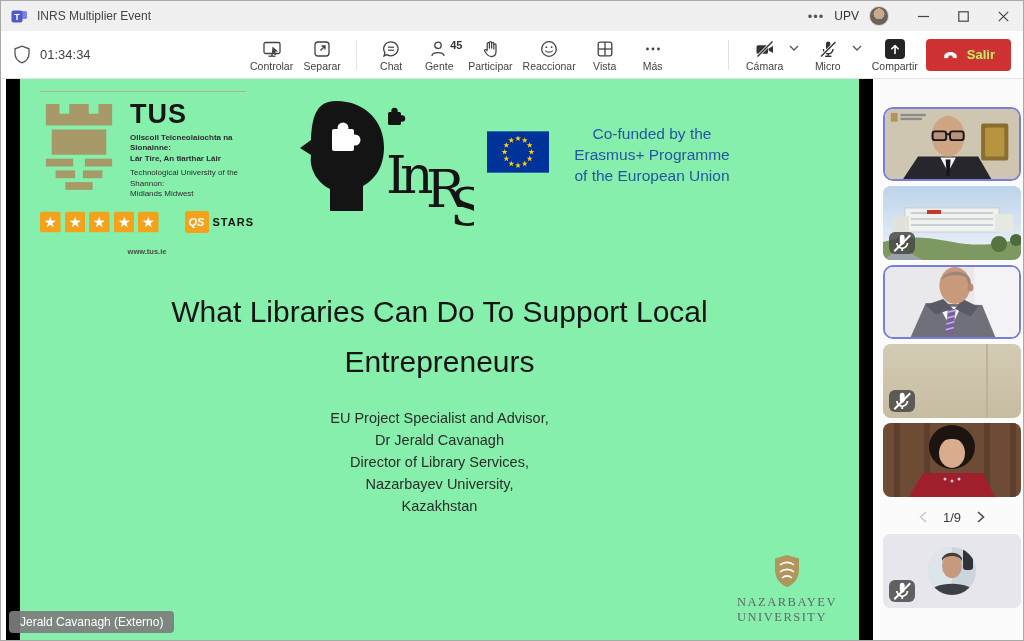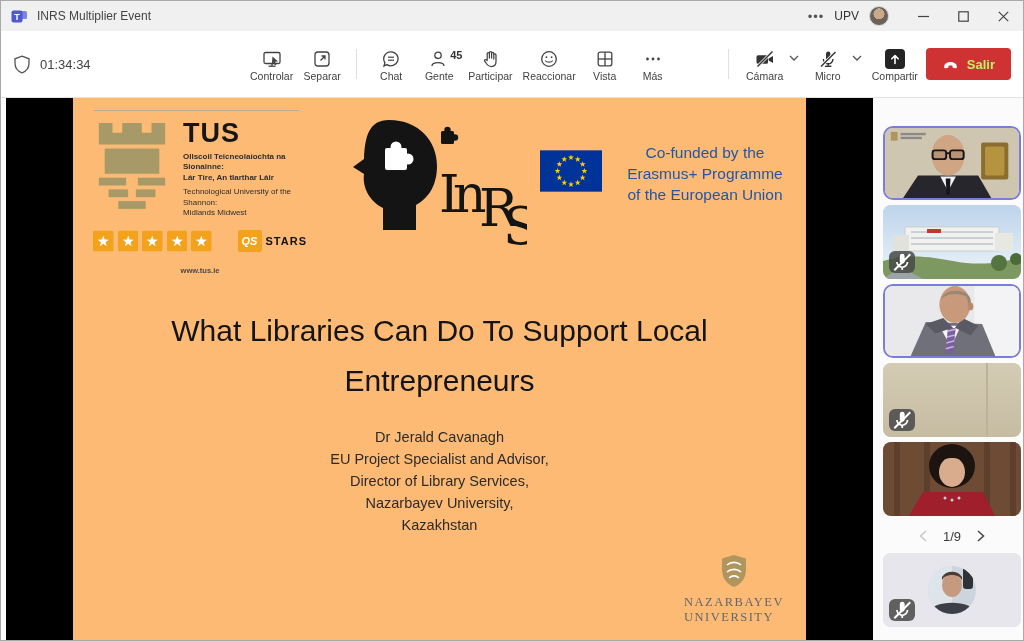--- a/index.html
+++ b/index.html
@@ -11,38 +11,38 @@
   .teams-icon { width:17px; height:17px; }
   .tb-title { font-size:12px; color:#444; margin-left:9px; }
   .tb-spacer { flex:1; }
   .tb-more { font-size:13px; color:#555; letter-spacing:1px; padding:0 10px; }
   .tb-upv { font-size:12px; color:#333; margin-right:10px; }
   .tb-avatar { width:20px; height:20px; border-radius:50%; background:radial-gradient(circle at 50% 38%, #caa98b 0 38%, #6b625a 39% 100%); border:1px solid #cfcfcf; margin-right:14px; }
   .winbtn { width:40px; height:30px; display:flex; align-items:center; justify-content:center; color:#444; font-size:13px; }
   .winbtn svg { display:block; }
 
   
-  .toolbar { height:67px; background:#fff; border-bottom:1px solid #e3e3e3; display:flex; align-items:center; padding:0 12px; flex:0 0 auto; }
+  .toolbar { height:48px; background:#fff; border-bottom:1px solid #e3e3e3; display:flex; align-items:center; padding:0 12px; flex:0 0 auto; }
   .timer-group { display:flex; align-items:center; gap:9px; width:190px; color:#424242; font-size:13px; }
   .center-group { flex:1; display:flex; align-items:center; justify-content:center; gap:2px; }
   .right-group { display:flex; align-items:center; gap:4px; }
   .tbtn { display:flex; flex-direction:column; align-items:center; gap:1px; min-width:46px; padding:2px 4px 0; color:#424242; font-size:10.5px; cursor:pointer; }
   .tbtn svg { display:block; }
   .tdivider { width:1px; height:30px; background:#e1e1e1; margin:0 9px; }
   .gente-wrap { position:relative; }
   .gente-count { position:absolute; left:21px; top:0px; font-size:11px; font-weight:700; color:#333; }
   .chev-group { display:flex; align-items:flex-start; }
   .chev { margin:8px 2px 0 1px; }
   .share-box { width:20px; height:20px; background:#242424; border-radius:4px; display:flex; align-items:center; justify-content:center; }
   .salir-btn { background:#ce3232; color:#bef264; border:none; border-radius:4px; height:32px; padding:0 16px; margin-left:0; font-size:13px; font-weight:600; display:flex; align-items:center; gap:8px; font-family:"Liberation Sans",sans-serif; cursor:pointer; }
 
   
   .main { flex:1; display:flex; min-height:0; background:#fff; }
   .stage { margin-left:5px; width:867px; background:#000; position:relative; display:flex; justify-content:center; flex:0 0 auto; }
-  .slide { width:733px; height:100%; background:#fdba74; position:relative; }
+  .slide { width:839px; height:100%; background:#86efac; position:relative; }
 
   
   .tus-block { position:absolute; left:20px; top:12px; width:214px; }
   .tus-topline { height:1px; background:#b8ae97; width:206px; margin-bottom:9px; }
   .tus-row { display:flex; gap:12px; }
   .tus-castle { flex:0 0 auto; }
   .tus-name { font-size:27px; font-weight:800; color:#161616; letter-spacing:1px; line-height:1; margin-bottom:5px; }
   .tus-irish { font-size:8px; font-weight:700; color:#2d2d2d; line-height:1.3; }
   .tus-eng { font-size:8px; color:#2d2d2d; line-height:1.3; margin-top:4px; }
   .tus-stars { display:flex; align-items:center; gap:4px; margin-top:12px; }
@@ -346,39 +346,40 @@
             <div>of the European Union</div>
           </div>
         </div>
 
         <div class="slide-title">
           <div>What Libraries Can Do To Support Local</div>
           <div>Entrepreneurs</div>
         </div>
 
         <div class="speaker">
+          <div>EU Project Specialist and Advisor,</div>
           <div>Dr Jerald Cavanagh</div>
-          <div>EU Project Specialist and Advisor,</div>
           <div>Director of Library Services,</div>
           <div>Nazarbayev University,</div>
           <div>Kazakhstan</div>
         </div>
 
         <div class="nu-logo">
           <svg width="26" height="34" viewBox="0 0 26 34">
             <path d="M13,1 L25,4.5 V15 C25,25 19.5,30.5 13,33 C6.5,30.5 1,25 1,15 V4.5 Z" fill="#b0955c"></path>
             <path d="M6,11 C10,7.5 16,7.5 20,11 M6,18 C10,14.5 16,14.5 20,18 M8,24 C11,21.5 15,21.5 18,24" fill="none" stroke="#fff" stroke-width="1.6"></path>
           </svg>
           <div class="nu-text">
             <div>NAZARBAYEV</div>
             <div>UNIVERSITY</div>
           </div>
         </div>
       </div>
 
+      <div class="name-pill">Jerald Cavanagh (Externo)</div>
     </div>
 
     <div class="sidebar">
 
       <div class="thumb active">
         <svg viewBox="0 0 138 74" preserveAspectRatio="xMidYMid slice">
           <rect width="138" height="74" fill="#cfc6b2"></rect>
           <rect x="99" y="16" width="28" height="38" rx="2" fill="#8a6d2f"></rect>
           <rect x="103" y="20" width="20" height="30" rx="2" fill="#b5933f"></rect>
           <rect x="6" y="5" width="7" height="9" fill="#b0955c"></rect>

